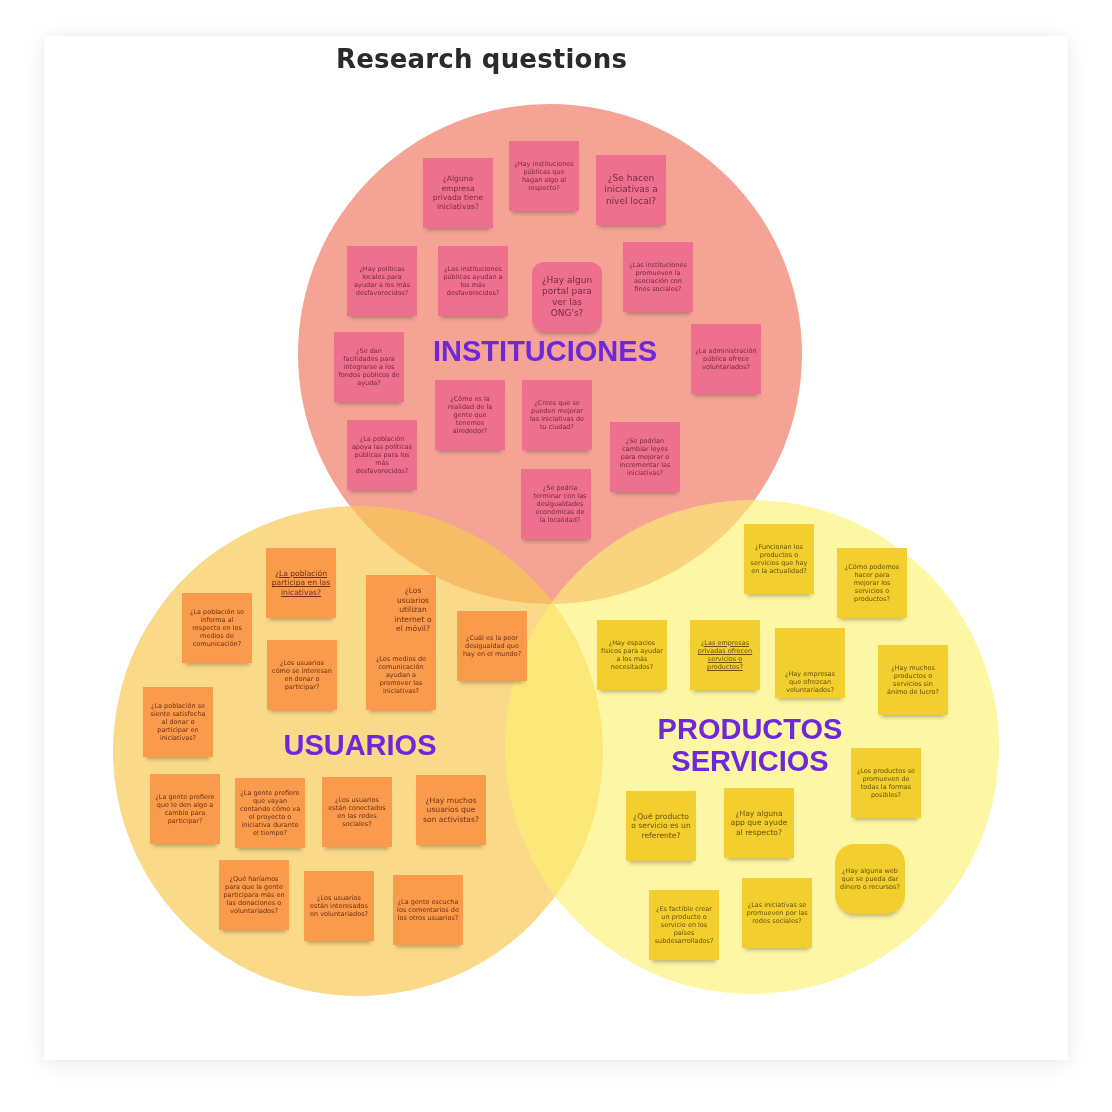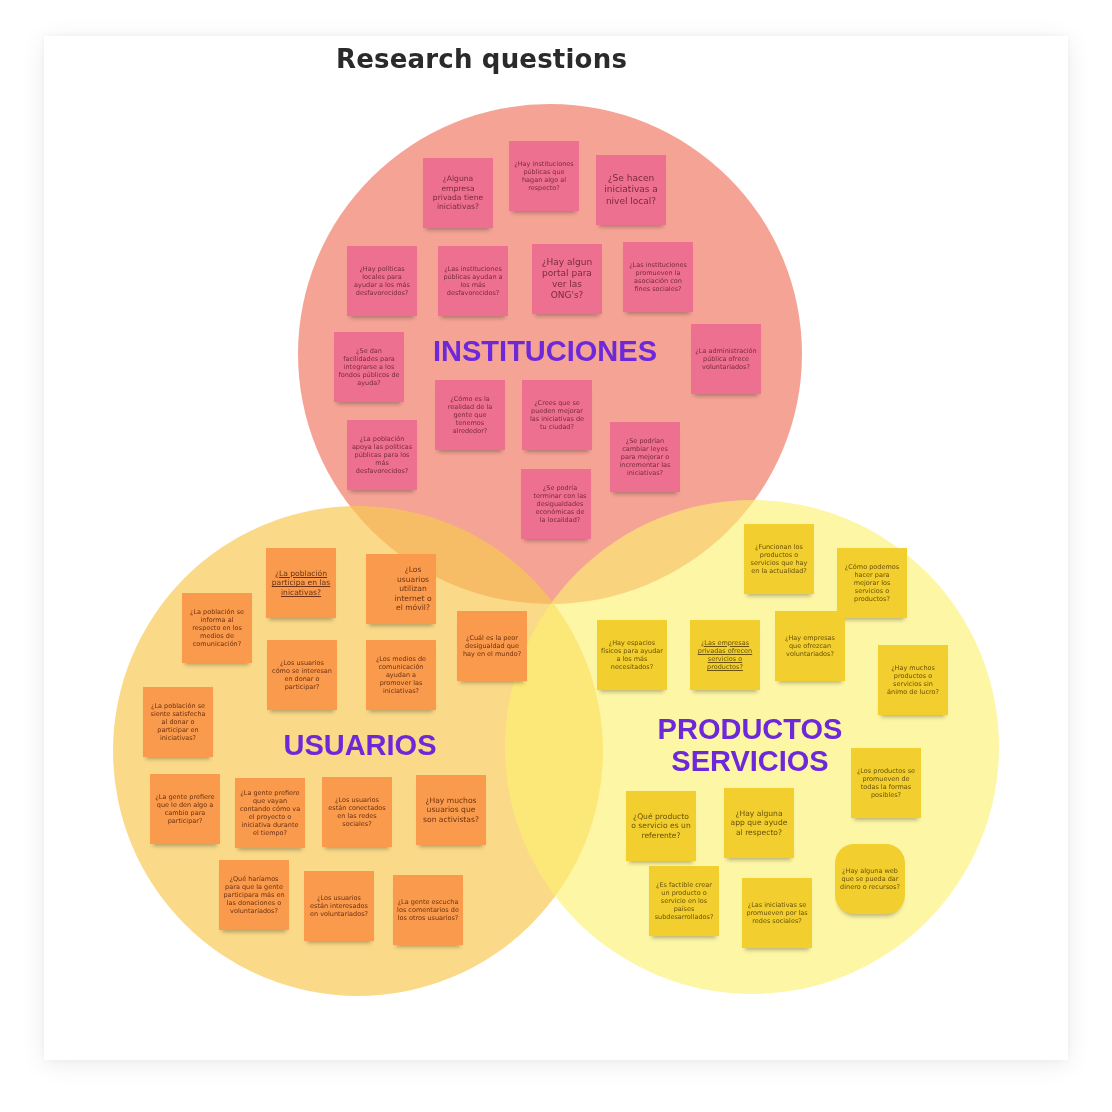--- a/index.html
+++ b/index.html
@@ -65,21 +65,21 @@
   </div>
 <div class="note pink fs-l" style="left:596px;top:155px;">
     <span>¿Se hacen iniciativas a nivel local?</span>
   </div>
 <div class="note pink fs-s" style="left:347px;top:246px;">
     <span>¿Hay políticas locales para ayudar a los más desfavorecidos?</span>
   </div>
 <div class="note pink fs-s" style="left:438px;top:246px;">
     <span>¿Las instituciones públicas ayudan a los más desfavorecidos?</span>
   </div>
-<div class="note pink fs-l" style="left:532px;top:244px;">
+<div class="note pink fs-l" style="left:532px;top:262px;border-radius:12px;">
     <span>¿Hay algun portal para ver las ONG's?</span>
   </div>
 <div class="note pink fs-s" style="left:623px;top:242px;">
     <span>¿Las instituciones promueven la asociación con fines sociales?</span>
   </div>
 <div class="note pink fs-s" style="left:334px;top:332px;">
     <span>¿Se dan facilidades para integrarse a los fondos públicos de ayuda?</span>
   </div>
 <div class="note pink fs-s" style="left:691px;top:324px;">
     <span>¿La administración pública ofrece voluntariados?</span>
@@ -96,21 +96,21 @@
 <div class="note pink fs-s" style="left:610px;top:422px;">
     <span>¿Se podrían cambiar leyes para mejorar o incrementar las iniciativas?</span>
   </div>
 <div class="note pink fs-s" style="left:521px;top:469px;padding-left:12px;">
     <span>¿Se podría terminar con las desigualdades económicas de la localidad?</span>
   </div>
 
 <div class="note orange fs-m" style="left:266px;top:548px;text-decoration:underline;">
     <span>¿La población participa en las inicativas?</span>
   </div>
-<div class="note orange fs-m" style="left:366px;top:554px;padding-left:28px;">
+<div class="note orange fs-m" style="left:366px;top:575px;padding-left:28px;">
     <span>¿Los usuarios utilizan internet o el móvil?</span>
   </div>
 <div class="note orange fs-s" style="left:182px;top:593px;">
     <span>¿La población se informa al respecto en los medios de comunicación?</span>
   </div>
 <div class="note orange fs-s" style="left:457px;top:611px;">
     <span>¿Cuál es la peor desigualdad que hay en el mundo?</span>
   </div>
 <div class="note orange fs-s" style="left:267px;top:640px;">
     <span>¿Los usuarios cómo se interesan en donar o participar?</span>
@@ -148,36 +148,36 @@
   </div>
 <div class="note yellow fs-s" style="left:837px;top:548px;">
     <span>¿Cómo podemos hacer para mejorar los servicios o productos?</span>
   </div>
 <div class="note yellow fs-s" style="left:597px;top:620px;">
     <span>¿Hay espacios físicos para ayudar a los más necesitados?</span>
   </div>
 <div class="note yellow fs-s" style="left:690px;top:620px;text-decoration:underline;">
     <span>¿Las empresas privadas ofrecen servicios o productos?</span>
   </div>
-<div class="note yellow fs-s" style="left:775px;top:611px;">
+<div class="note yellow fs-s" style="left:775px;top:628px;align-items:flex-end;">
     <span>¿Hay empresas que ofrezcan voluntariados?</span>
   </div>
 <div class="note yellow fs-s" style="left:878px;top:645px;">
     <span>¿Hay muchos productos o servicios sin ánimo de lucro?</span>
   </div>
 <div class="note yellow fs-s" style="left:851px;top:748px;">
     <span>¿Los productos se promueven de todas la formas posibles?</span>
   </div>
 <div class="note yellow fs-m" style="left:626px;top:791px;">
     <span>¿Qué producto o servicio es un referente?</span>
   </div>
 <div class="note yellow fs-m" style="left:724px;top:788px;">
     <span>¿Hay alguna app que ayude al respecto?</span>
   </div>
 <div class="note yellow fs-s" style="left:835px;top:844px;border-radius:19px;">
     <span>¿Hay alguna web que se pueda dar dinero o recursos?</span>
   </div>
-<div class="note yellow fs-s" style="left:649px;top:866px;">
+<div class="note yellow fs-s" style="left:649px;top:890px;">
     <span>¿Es factible crear un producto o servicio en los países subdesarrollados?</span>
   </div>
 <div class="note yellow fs-s" style="left:742px;top:878px;">
     <span>¿Las iniciativas se promueven por las redes sociales?</span>
   </div>
 
 </body></html>

